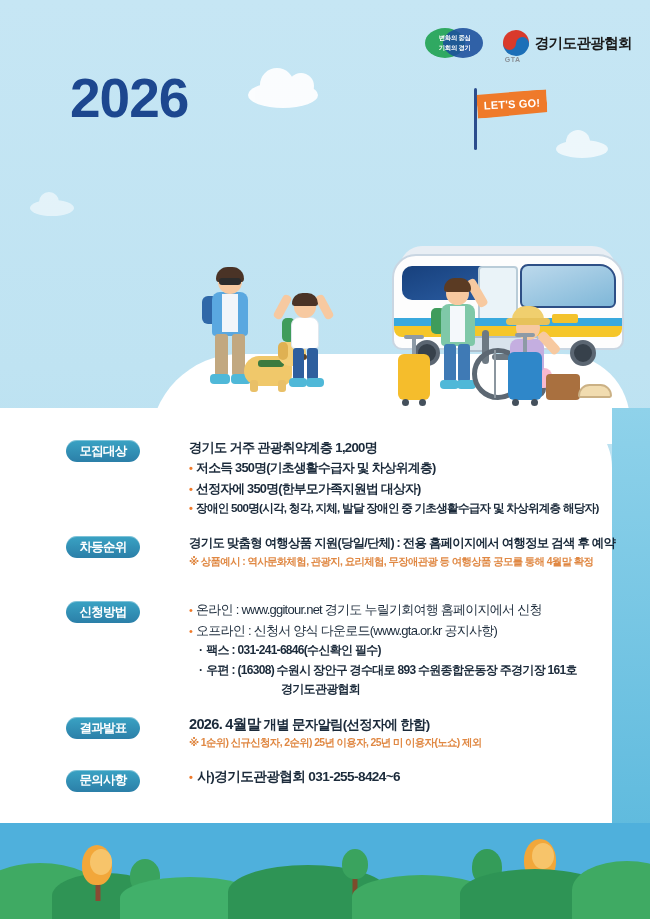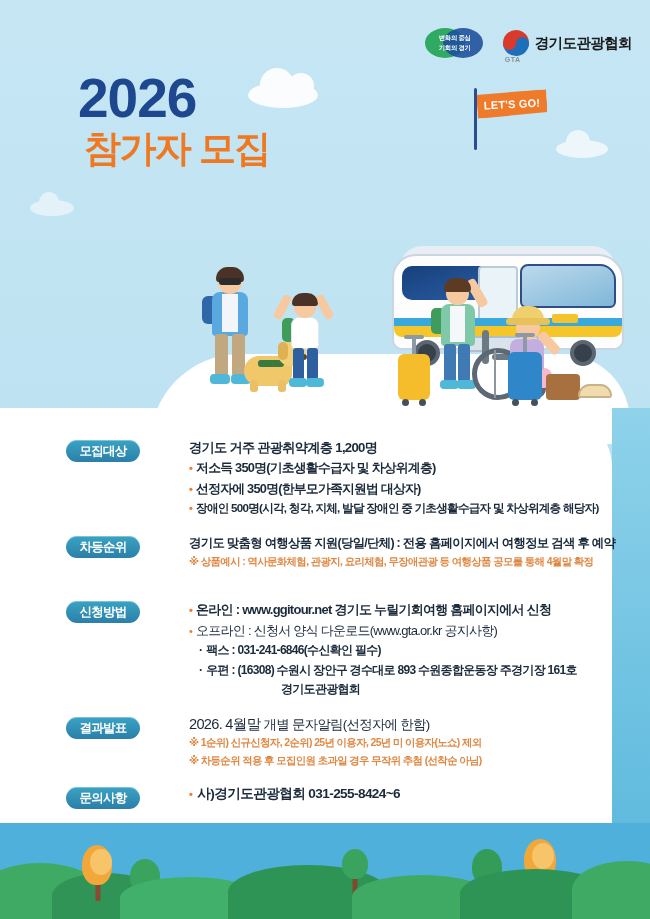--- a/index.html
+++ b/index.html
@@ -53,21 +53,21 @@
   .taeguk .tg-bot { top:13px; background:#1c6fb8; border-radius:0 0 13px 13px; }
   .taeguk .tg-c1, .taeguk .tg-c2 {
     position:absolute; width:13px; height:13px; border-radius:50%;
   }
   .taeguk .tg-c1 { left:0;  top:6.5px; background:#d93a2b; }
   .taeguk .tg-c2 { left:13px; top:6.5px; background:#1c6fb8; }
   .gta-abbr { position:absolute; left:2px; top:26px; font-size:7px; font-weight:bold; color:#8a9097; letter-spacing:.5px; }
   .logo-gta .name { font-size:14.5px; font-weight:bold; color:#1a1a1a; letter-spacing:-.6px; }
 
   
-  .headline { position:absolute; left:78px; top:72px; z-index:6; }
+  .headline { position:absolute; left:70px; top:72px; z-index:6; }
   .h-year {
     font-size:55px; font-weight:bold; color:#1d478f;
     letter-spacing:-1px; line-height:.96;
   }
   .h-main {
     font-size:37px; font-weight:bold; color:#1d478f;
     letter-spacing:-1.6px; line-height:1.18; margin-top:4px; white-space:nowrap;
   }
   .h-sub {
     font-size:37px; font-weight:bold; color:#ef7822;
@@ -260,21 +260,21 @@
     letter-spacing:-.7px; line-height:1.6; white-space:nowrap; padding-left:10px;
   }
   .t-sub:before { content:"\00B7"; color:#1b2a3a; margin-right:4px; font-weight:bold; }
   .t-plain { font-size:12px; color:#1b2a3a; font-weight:bold; letter-spacing:-.7px; line-height:1.6; padding-left:92px; }
   .t-note {
     font-size:10.4px; color:#e08843; font-weight:bold;
     letter-spacing:-.6px; line-height:1.7; white-space:nowrap;
   }
   .t-date { font-size:16px; color:#ef7a2a; font-weight:bold; letter-spacing:-.6px; }
   .t-date .sm { font-size:11.5px; }
-  .t-result { font-size:13.4px; color:#1b2a3a; font-weight:normal; letter-spacing:-.7px; }
+  .t-result { font-size:13.4px; color:#1b2a3a; font-weight:bold; letter-spacing:-.7px; }
   .t-result .big { font-size:14.6px; }
   .t-contact { font-size:13.6px; color:#1b2a3a; font-weight:bold; letter-spacing:-.6px; }
   .t-contact:before { content:"\2022"; color:#ef7a2a; margin-right:5px; font-size:11px; }
   .gap-m { height:13px; }
 
   
   .foliage { position:absolute; left:0; bottom:0; width:650px; height:96px; z-index:12; }
   .bush { position:absolute; border-radius:50% 50% 0 0; }
   .tree-t { position:absolute; }
   .tree-t .trunk { position:absolute; left:50%; transform:translateX(-50%); bottom:0; width:5px; height:22px; background:#7d4b2c; }
@@ -308,21 +308,20 @@
         <div class="tg-c1"></div>
           <div class="tg-c2"></div>
         <span class="gta-abbr">GTA</span>
       </div>
       <span class="name">경기도관광협회</span>
     </div>
   </div>
 
   <div class="headline">
     <div class="h-year">2026</div>
-    <div class="h-sub">참가자 모집</div>
   </div>
 
   <div class="flag">
     <div class="pole"></div>
     <div class="banner">LET'S GO!</div>
   </div>
 
   <div class="scene">
     <div class="ground"></div>
 
@@ -447,38 +446,37 @@
       </div>
 
       <div class="gap-m"></div>
 
 
       <div class="gap-m"></div>
 
       <div class="row">
         <div class="badge">신청방법</div>
         <div class="content">
-          <div class="t-bullet" style="font-weight:bold;font-size:13px">온라인 : www.ggitour.net  경기도 누릴기회여행 홈페이지에서 신청</div>
+          <div class="t-bullet" style="font-weight:normal;font-size:13px">온라인 : www.ggitour.net  경기도 누릴기회여행 홈페이지에서 신청</div>
           <div class="t-bullet" style="font-weight:normal;font-size:13px">오프라인 : 신청서 양식 다운로드(www.gta.or.kr 공지사항)</div>
           <div class="t-sub">팩스 : 031-241-6846(수신확인 필수)</div>
           <div class="t-sub" style="font-size:12px">우편 : (16308) 수원시 장안구 경수대로 893 수원종합운동장 주경기장 161호</div>
           <div class="t-plain">경기도관광협회</div>
         </div>
       </div>
 
       <div class="gap-m"></div>
 
       <div class="row">
         <div class="badge">결과발표</div>
         <div class="content">
           <div class="t-result">
             <span class="big">2026. 4월말</span><span> 개별 문자알림(선정자에 한함)</span>
           </div>
           <div class="t-note">※ 1순위) 신규신청자, 2순위) 25년 이용자, 25년 미 이용자(노쇼) 제외</div>
-          <div class="t-note">※ 차등순위 적용 후 모집인원 초과일 경우 무작위 추첨 (선착순 아님)</div>
         </div>
       </div>
 
       <div class="gap-m"></div>
 
       <div class="row">
         <div class="badge">문의사항</div>
         <div class="content">
           <div class="t-contact">사)경기도관광협회  031-255-8424~6</div>
         </div>

